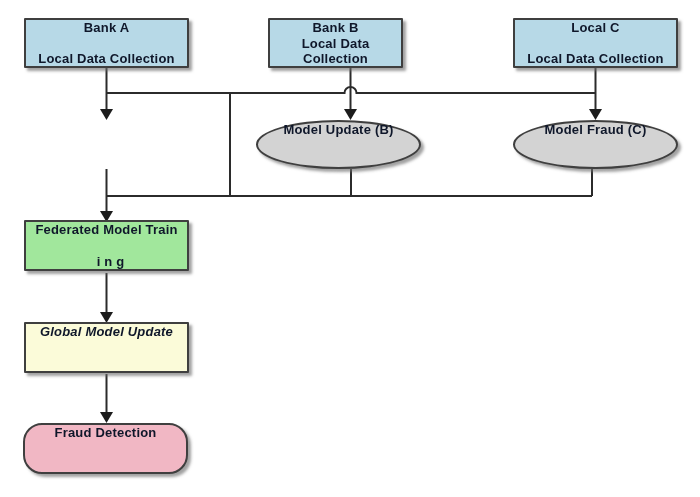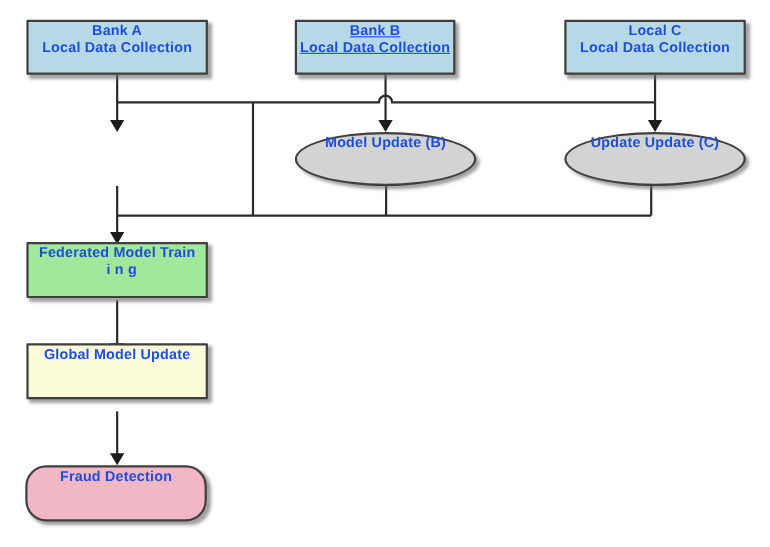--- a/index.html
+++ b/index.html
@@ -21,44 +21,44 @@
     top: 0;
     width: 700px;
     height: 497px;
   }
   .node {
     position: absolute;
     box-sizing: border-box;
     display: flex;
     flex-direction: column;
     align-items: center;
-    justify-content: flex-start;
+    justify-content: space-between;
     text-align: center;
     font-weight: bold;
     font-size: 13px;
     line-height: 15px;
     letter-spacing: 0.2px;
-    color: #1d4ed8;
+    color: #0f172a;
     border: 2px solid #3f3f3f;
     box-shadow: 3px 3px 3px rgba(110,110,110,0.65);
   }
   .rect { border-radius: 1px; }
   .ellipse { border-radius: 50%; }
   .node .label-line { display: block; }
   .spaced { letter-spacing: 4px; margin-left: 12px; }
 
   
   #node-bank-a            { left: 24px;  top: 18px;  width: 165px; height: 50px; }
-  #node-bank-b            { left: 268px; top: 18px;  width: 146px; height: 50px; text-decoration: underline; }
+  #node-bank-b            { left: 268px; top: 18px;  width: 135px; height: 50px; }
   #node-bank-c            { left: 513px; top: 18px;  width: 165px; height: 50px; }
   #node-model-update-a    { left: 24px;  top: 120px; width: 165px; height: 49px; }
-  #node-model-update-b    { left: 268px; top: 120px; width: 165px; height: 49px; }
+  #node-model-update-b    { left: 256px; top: 120px; width: 165px; height: 49px; }
   #node-model-update-c    { left: 513px; top: 120px; width: 165px; height: 49px; }
   #node-federated-training{ left: 24px;  top: 220px; width: 165px; height: 51px; }
-  #node-global-update     { left: 24px;  top: 312px; width: 165px; height: 51px; }
+  #node-global-update     { left: 24px;  top: 322px; width: 165px; height: 51px; font-style: italic; }
   #node-fraud-detection   { left: 23px;  top: 423px; width: 165px; height: 51px; }
 </style>
 </head>
 <body>
 
 <div id="canvas">
 
   <svg id="connector-layer" viewBox="0 0 700 497" xmlns="http://www.w3.org/2000/svg">
     <g stroke="#2b2b2b" stroke-width="2" fill="none">
 
@@ -104,21 +104,21 @@
     <span class="label-line">Local C</span>
     <span class="label-line">Local Data Collection</span>
   </div>
 
 
   <div class="node ellipse" id="node-model-update-b" style="background-color: rgb(211, 211, 211);">
     <span class="label-line">Model Update (B)</span>
   </div>
 
   <div class="node ellipse" id="node-model-update-c" style="background-color: rgb(211, 211, 211);">
-    <span class="label-line">Update Update (C)</span>
+    <span class="label-line">Model Fraud (C)</span>
   </div>
 
   <div class="node rect" id="node-federated-training" style="background-color: rgb(161, 231, 156);">
     <span class="label-line">Federated Model Train</span>
     <span class="label-line spaced">ing</span>
   </div>
 
   <div class="node rect" id="node-global-update" style="background-color: rgb(251, 251, 217);">
     <span class="label-line">Global Model Update</span>
   </div>

